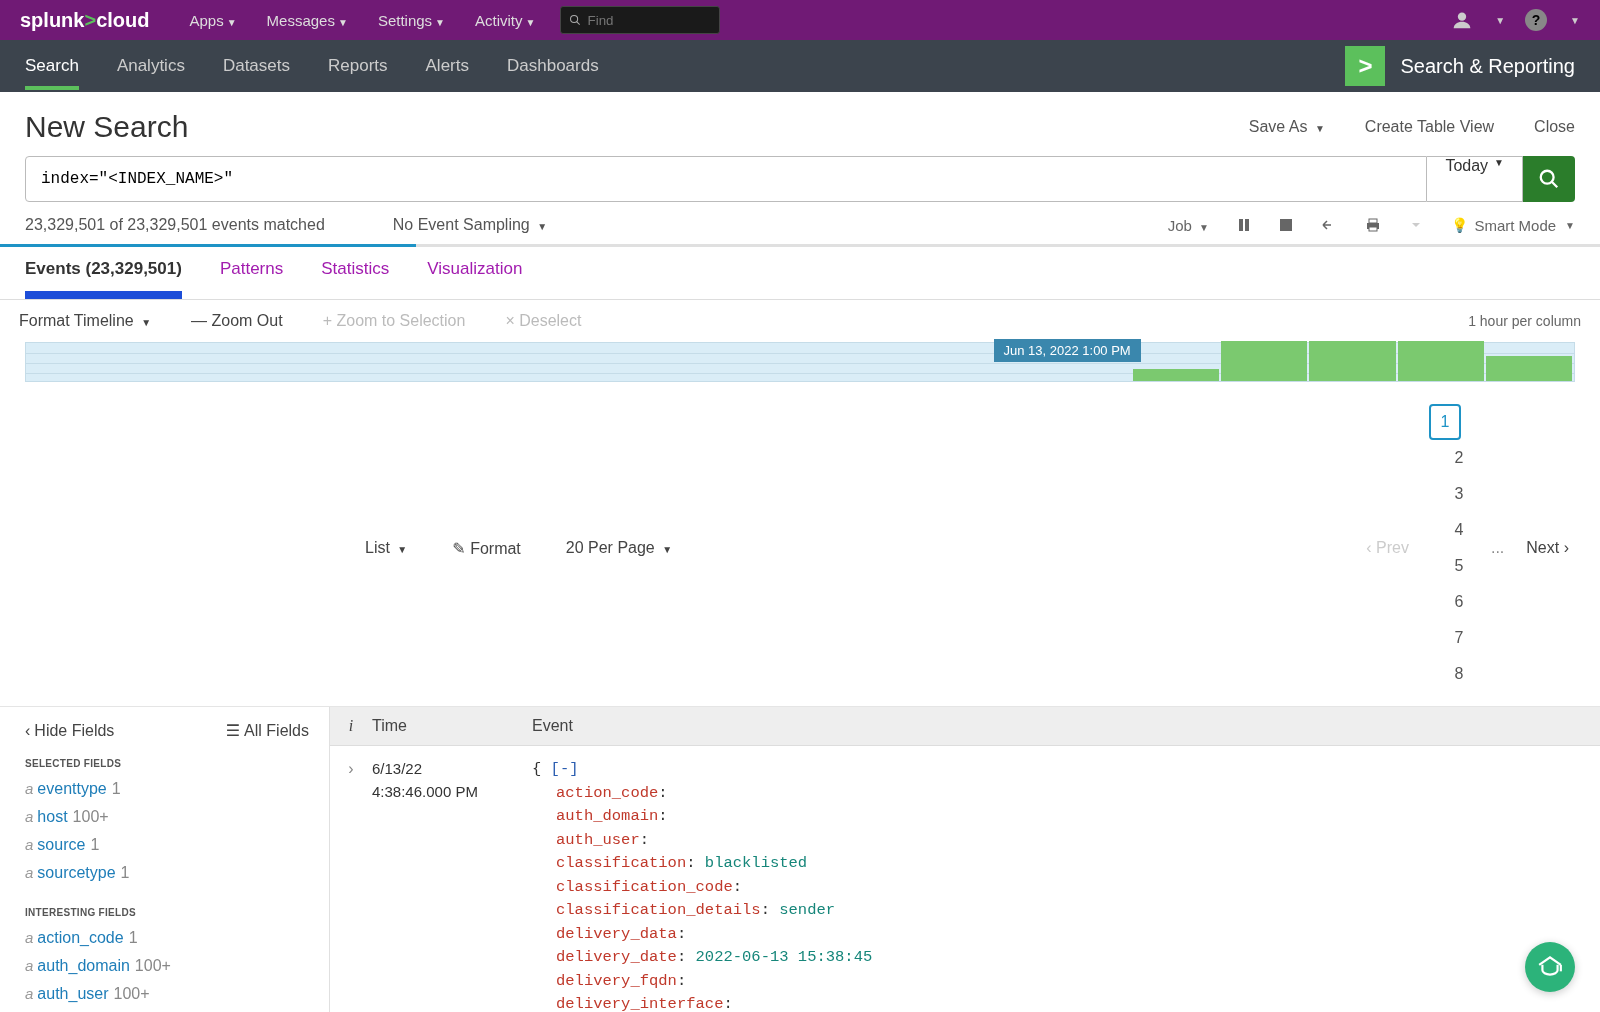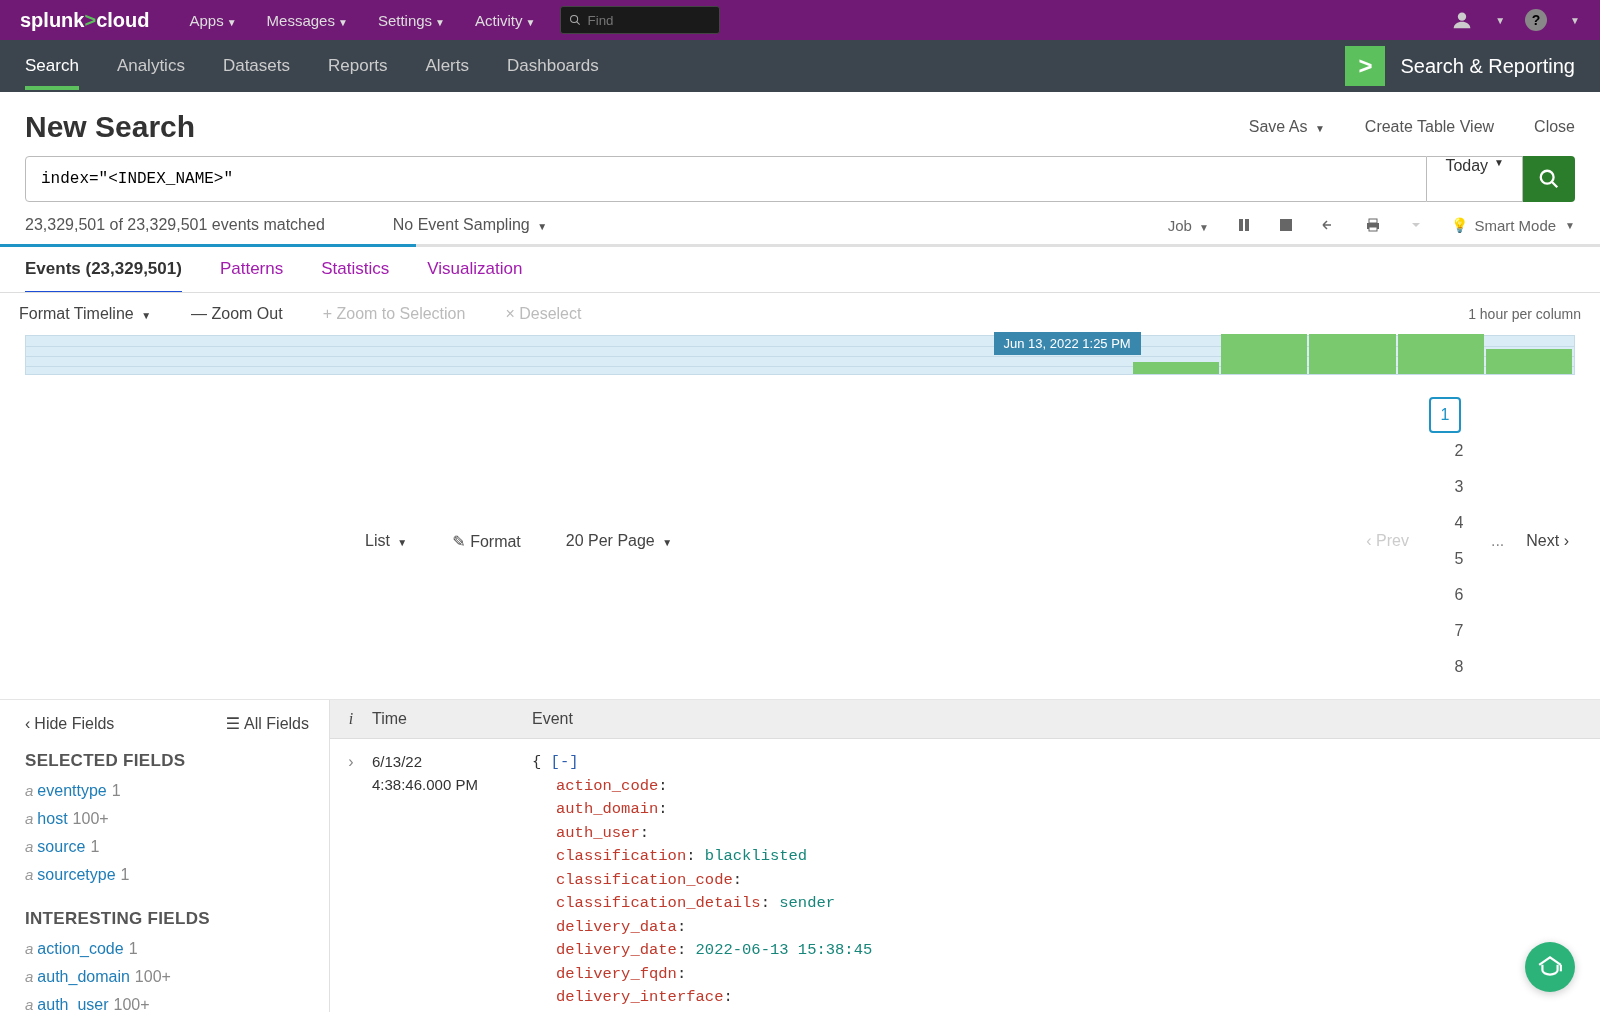--- a/index.html
+++ b/index.html
@@ -18,41 +18,41 @@
 
 .appbar { background: #3c444d; height: 52px; display: flex; align-items: center; padding: 0 25px; }
 .appnav { display: flex; gap: 38px; }
 .appnav-item { color: #ccc; font-size: 17px; cursor: pointer; padding: 14px 0; }
 .appnav-item.active { color: #fff; border-bottom: 4px solid #5cc05c; padding-bottom: 10px; }
 .appbar-right { margin-left: auto; display: flex; align-items: center; gap: 15px; }
 .app-logo { width: 40px; height: 40px; background: #5cc05c; display: flex; align-items: center; justify-content: center; color: #fff; font-size: 24px; font-weight: bold; }
 .app-title { color: #fff; font-size: 20px; }
 
 .page-header { display: flex; align-items: center; padding: 18px 25px 12px; }
-.page-title { font-size: 30px; font-weight: 700; color: #333; }
+.page-title { font-size: 30px; font-weight: 400; color: #333; }
 .page-actions { margin-left: auto; display: flex; gap: 40px; font-size: 16px; color: #555; }
 .page-actions span { cursor: pointer; }
 
 .search-row { display: flex; padding: 0 25px; gap: 0; }
 .search-input { flex: 1; border: 1px solid #bbb; height: 46px; padding: 0 15px; font-family: "Courier New", monospace; font-size: 16px; border-radius: 4px 0 0 4px; outline: none; background: #fff; }
 .time-picker { border: 1px solid #bbb; border-left: none; height: 46px; padding: 0 18px; display: flex; font-size: 16px; color: #333; cursor: pointer; background: #fff; }
 .search-btn { width: 52px; height: 46px; background: #2b7d2b; border: none; border-radius: 0 4px 4px 0; color: #fff; cursor: pointer; display: flex; align-items: center; justify-content: center; }
 
 .status-row { display: flex; align-items: center; padding: 14px 25px 10px; color: #555; font-size: 16px; gap: 40px; }
 .status-actions { margin-left: auto; display: flex; align-items: center; gap: 28px; color: #666; font-size: 15px; }
 .icon-btn { cursor: pointer; color: #666; }
 .smart-mode { display: flex; align-items: center; gap: 6px; }
 .lightbulb { font-size: 14px; }
 
 .progress-bar { height: 3px; background: #e0e0e0; margin: 0; position: relative; }
 .progress-fill { height: 3px; background: #1e93c6; width: 26%; }
 
 .result-tabs { display: flex; gap: 38px; padding: 12px 25px 0; border-bottom: 1px solid #ddd; font-size: 17px; }
 .result-tab { color: #a21caf; cursor: pointer; padding-bottom: 12px; }
-.result-tab.active { color: #333; font-weight: 600; border-bottom: 1px solid #1d4ed8; }
+.result-tab.active { color: #333; font-weight: 600; border-bottom: 8px solid #1d4ed8; }
 
 .timeline-controls { display: flex; align-items: center; padding: 12px 19px; gap: 40px; font-size: 16px; color: #444; }
 .tc-disabled { color: #bbb; }
 .tc-right { margin-left: auto; font-size: 14px; color: #666; }
 
 .timeline { margin: 0 25px 8px; height: 40px; background: #daedf7; border: 1px solid #c5dce8; position: relative; }
 .timeline-grid { position:absolute; inset:0; }
 .timeline-grid .hline { position:absolute; left:0; right:0; border-top:1px solid #c5dce8; }
 .timeline-tooltip { position: absolute; top: -4px; background: #3a87ad; color: #fff; font-size: 13px; padding: 4px 10px; }
 .timeline-bars { position: absolute; bottom: 0; display: flex; align-items: flex-end; }
@@ -63,21 +63,21 @@
 .pagination { margin-left: auto; display: flex; align-items: center; gap: 10px; font-size: 16px; }
 .page-btn { width: 32px; height: 36px; display: flex; align-items: center; justify-content: center; border: 1px solid transparent; cursor: pointer; color: #555; border-radius: 4px; }
 .page-btn.active { border: 2px solid #1e93c6; color: #1e93c6; }
 .page-text { color: #888; padding: 0 6px; cursor: pointer; }
 .page-text.disabled { color: #ccc; }
 
 .content-row { display: flex; }
 .fields-panel { width: 330px; border-right: 1px solid #e0e0e0; padding: 14px 0 14px 25px; }
 .fields-header { display: flex; justify-content: space-between; padding-right: 20px; margin-bottom: 18px; font-size: 16px; color: #444; }
 .fields-header span { cursor: pointer; display: flex; align-items: center; gap: 4px; }
-.field-section-title { font-size: 17px; font-weight: 700; color: #555; letter-spacing: 0.3px; margin-bottom: 6px; }
+.field-section-title { font-size: 10px; font-weight: 700; color: #555; letter-spacing: 0.3px; margin-bottom: 6px; }
 .field-item { font-size: 16px; padding: 2px 0; line-height: 1.5; }
 .field-item .ftype { color: #999; font-style: italic; margin-right: 4px; font-size: 15px; }
 .field-item .fname { color: #1e7db8; cursor: pointer; }
 .field-item .fcount { color: #888; margin-left: 5px; }
 .field-section { margin-bottom: 20px; }
 
 .events-table { flex: 1; }
 .events-thead { display: flex; background: #eee; border-bottom: 1px solid #ddd; font-size: 16px; color: #444; }
 .th-i { width: 42px; text-align: center; padding: 10px 0; font-family: serif; font-style: italic; }
 .th-time { width: 145px; padding: 10px 0; }
@@ -225,21 +225,21 @@
   <span class="tc-disabled">× <span>Deselect</span></span>
   <span class="tc-right">1 hour per column</span>
 </div>
 
 <div class="timeline">
   <div class="timeline-grid">
     <div class="hline" style="top:10px"></div>
     <div class="hline" style="top:20px"></div>
     <div class="hline" style="top:30px"></div>
   </div>
-  <div class="timeline-tooltip" style="left:62.5%">Jun 13, 2022 1:25 PM</div>
+  <div class="timeline-tooltip" style="left:62.5%">Jun 13, 2022 1:00 PM</div>
   <div class="timeline-bars" id="timeline-bars" style="left:71.5%; right:0;">
       <div class="timeline-bar" style="width: 88px; height: 12px;"></div>
       <div class="timeline-bar" style="width: 88px; height: 40px;"></div>
       <div class="timeline-bar" style="width: 88px; height: 40px;"></div>
       <div class="timeline-bar" style="width: 88px; height: 40px;"></div>
       <div class="timeline-bar" style="width: 88px; height: 25px;"></div>
     </div>
 </div>
 
 <div class="events-toolbar">

